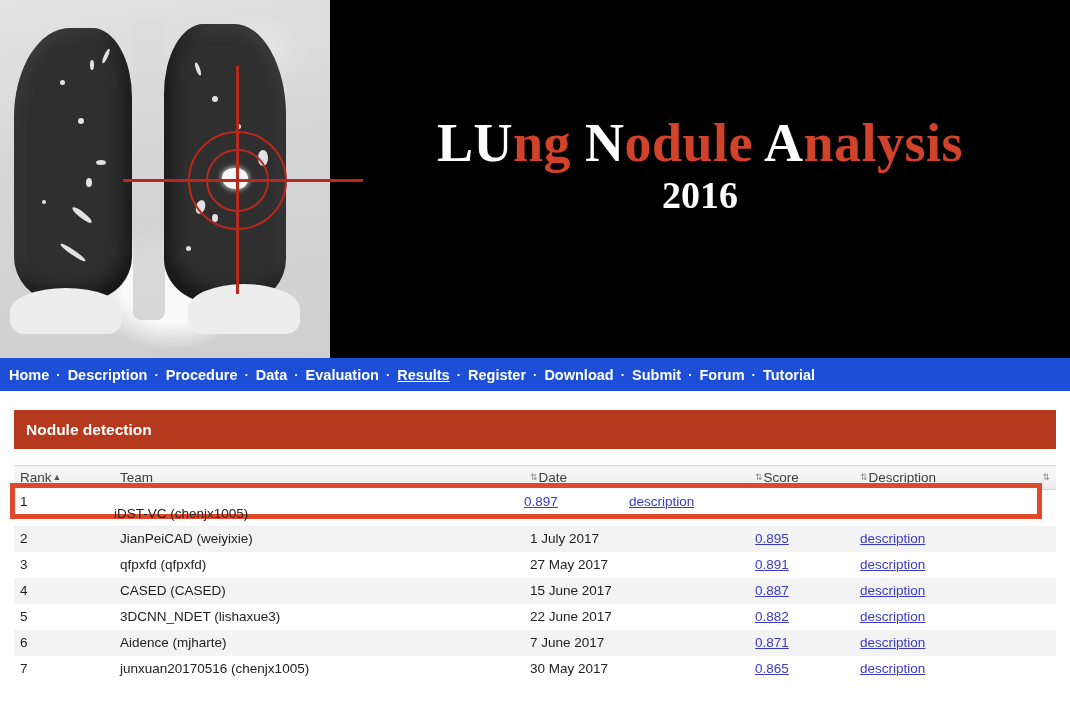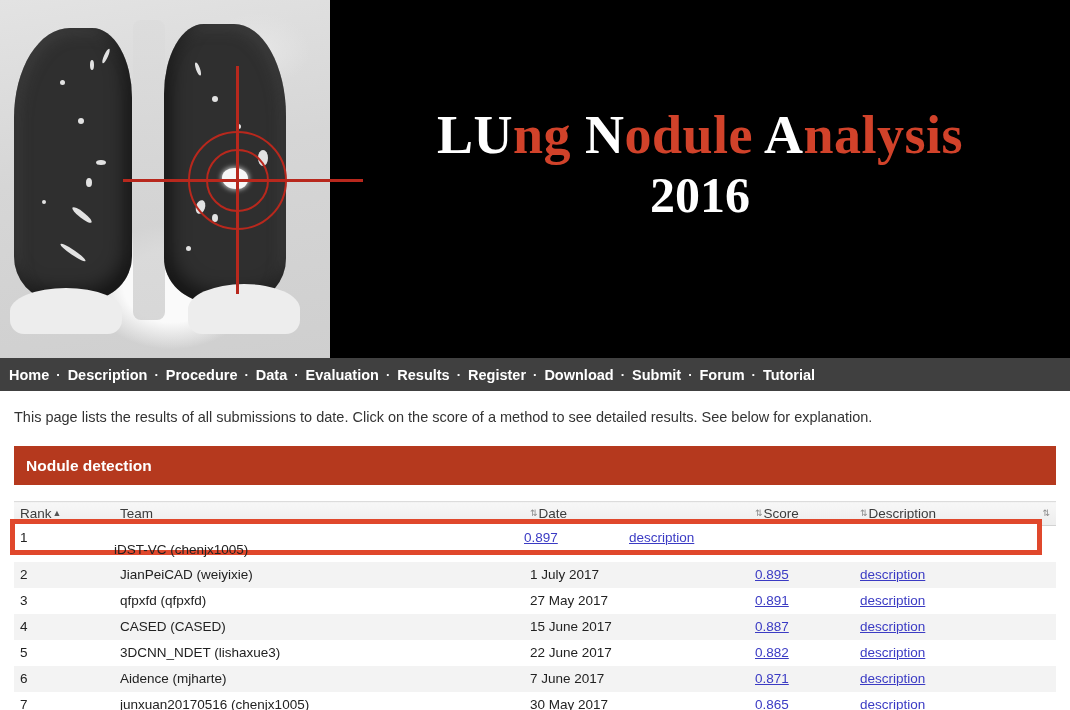--- a/index.html
+++ b/index.html
@@ -123,47 +123,47 @@
   .title-line1 {
     font-family: "Liberation Serif", "DejaVu Serif", serif;
     font-size: 54px;
     font-weight: 700;
     letter-spacing: .5px;
     line-height: 1.05;
     white-space: nowrap;
   }
   .title-line2 {
     font-family: "Liberation Serif", "DejaVu Serif", serif;
-    font-size: 50px;
+    font-size: 38px;
     font-weight: 700;
     color: #ffffff;
     line-height: 1.25;
   }
   .tw { color: #ffffff; }
   .tr { color: #d1422a; }
 
   
   .navbar {
     position: absolute;
     left: 0; top: 358px;
     width: 1070px; height: 33px;
-    background: #404040;
+    background: #1d4ed8;
     display: flex;
     align-items: center;
     padding-left: 9px;
   }
   .nav-link {
     color: #ffffff;
     font-size: 14.5px;
     font-weight: 700;
     text-decoration: none;
     white-space: nowrap;
     cursor: pointer;
   }
-  .nav-link.active { }
+  .nav-link.active { text-decoration: underline; }
   .nav-sep {
     color: #ffffff;
     font-size: 13px;
     font-weight: 700;
     padding: 0 7px;
     user-select: none;
   }
 
   
   .content {
@@ -344,21 +344,20 @@
       <span class="nav-sep">·</span>
       <a class="nav-link">Submit</a>
       <span class="nav-sep">·</span>
       <a class="nav-link">Forum</a>
       <span class="nav-sep">·</span>
       <a class="nav-link">Tutorial</a>
     </nav>
 
   <div class="content">
 
-    <p class="intro">This page lists the results of all submissions to date. Click on the score of a method to see detailed results. See below for explanation.</p>
 
     <div class="section-banner">
       <span class="section-banner-label">Nodule detection</span>
     </div>
 
     <div class="table-wrap">
       <table class="results">
         <thead>
           <tr>
             <th class="col-rank">

